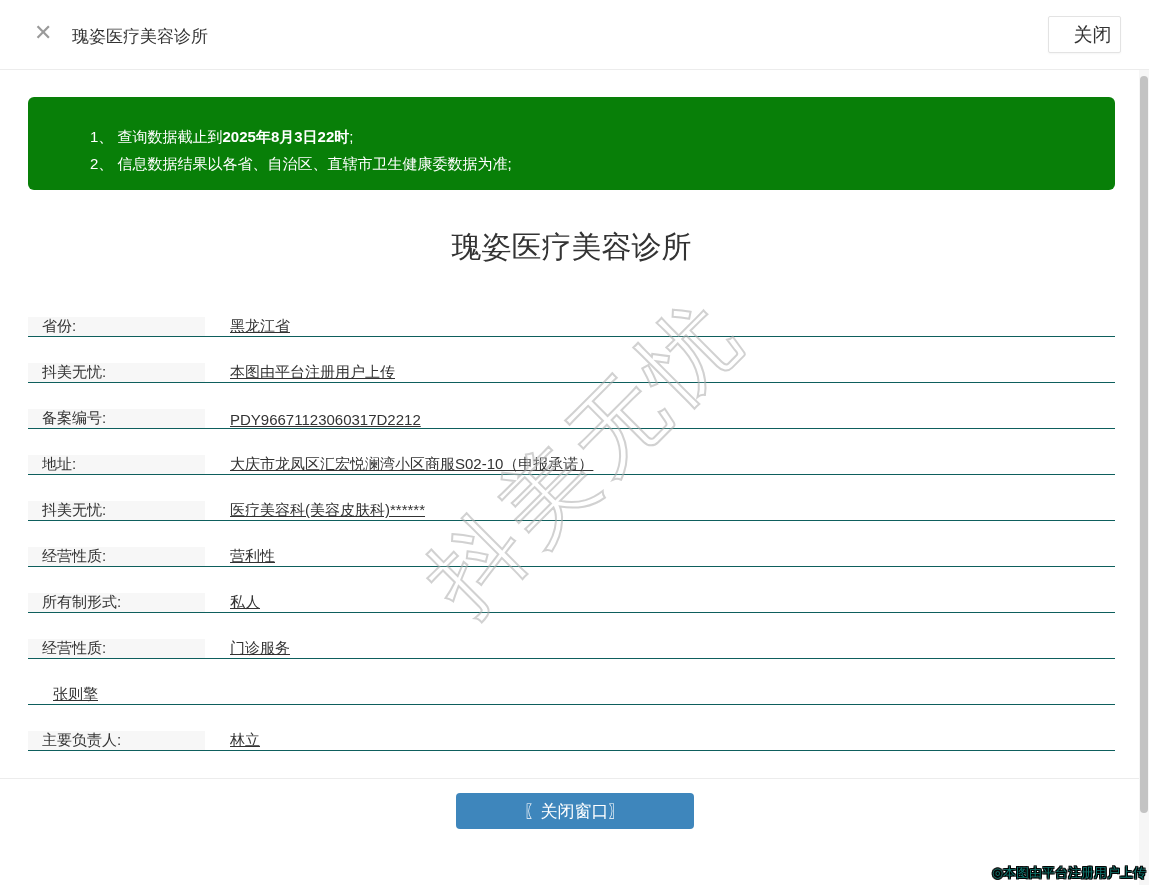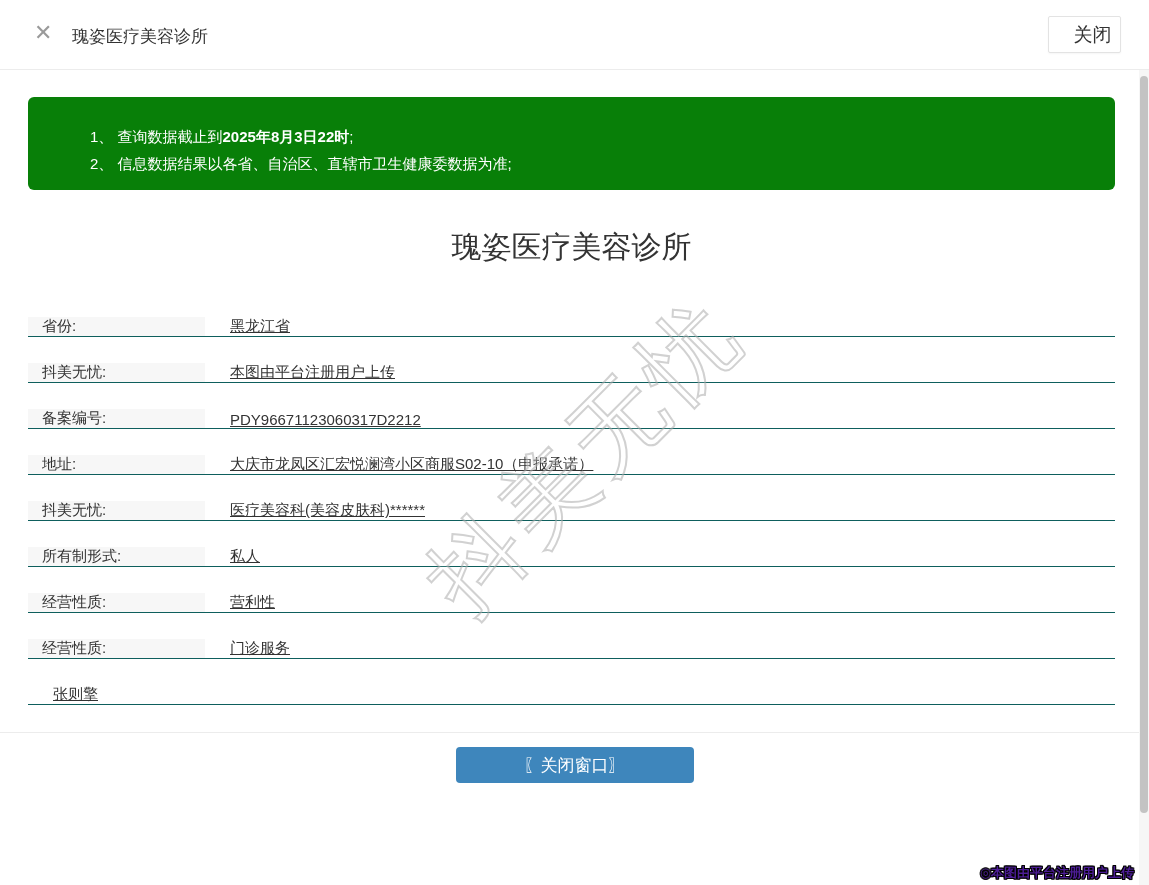--- a/index.html
+++ b/index.html
@@ -133,24 +133,24 @@
     font-size: 92px;
     letter-spacing: 7px;
     white-space: nowrap;
     color: rgba(255,255,255,0.12);
     -webkit-text-stroke: 2px rgba(172,172,172,0.55);
     pointer-events: none;
     z-index: 5;
   }
   .credit {
     position: absolute;
-    right: 15px; bottom: 3px;
+    right: 3px; bottom: 3px;
     font-size: 13px;
-    font-weight: 700;
-    color: #4c1d95;
+    font-weight: 400;
+    color: #0f766e;
     text-shadow: -1px -1px 0 #000, 1px -1px 0 #000, -1px 1px 0 #000, 1px 1px 0 #000, 0 1px 0 #000, 0 -1px 0 #000, 1px 0 0 #000, -1px 0 0 #000;
     z-index: 6;
   }
 
   
   .scrollbar-track {
     position: absolute;
     right: 0; top: 70px;
     width: 10px; height: 815px;
     background: #f6f6f6;
@@ -195,33 +195,37 @@
     </div>
     <div class="detail-row">
       <div class="detail-label">地址:</div>
       <div class="detail-value">大庆市龙凤区汇宏悦澜湾小区商服S02-10（申报承诺）</div>
     </div>
     <div class="detail-row">
       <div class="detail-label">抖美无忧:</div>
       <div class="detail-value">医疗美容科(美容皮肤科)******</div>
     </div>
     <div class="detail-row">
+      <div class="detail-label">经营性质:</div>
+      <div class="detail-value">营利性</div>
+    </div>
+    <div class="detail-row">
       <div class="detail-label">所有制形式:</div>
       <div class="detail-value">私人</div>
     </div>
     <div class="detail-row">
       <div class="detail-label">经营性质:</div>
-      <div class="detail-value">营利性</div>
-    </div>
-    <div class="detail-row">
-      <div class="detail-label">经营性质:</div>
       <div class="detail-value">门诊服务</div>
     </div>
     <div class="detail-row">
       <div class="detail-value">张则擎</div>
+    </div>
+    <div class="detail-row">
+      <div class="detail-label">主要负责人:</div>
+      <div class="detail-value">林立</div>
     </div>
   </div>
 
 <div class="footer-divider"></div>
 <div class="footer">
   <button class="close-window-btn">〖关闭窗口〗</button>
 </div>
 
 <div class="watermark-diagonal">抖美无忧</div>
 <div class="credit">◎本图由平台注册用户上传</div>

